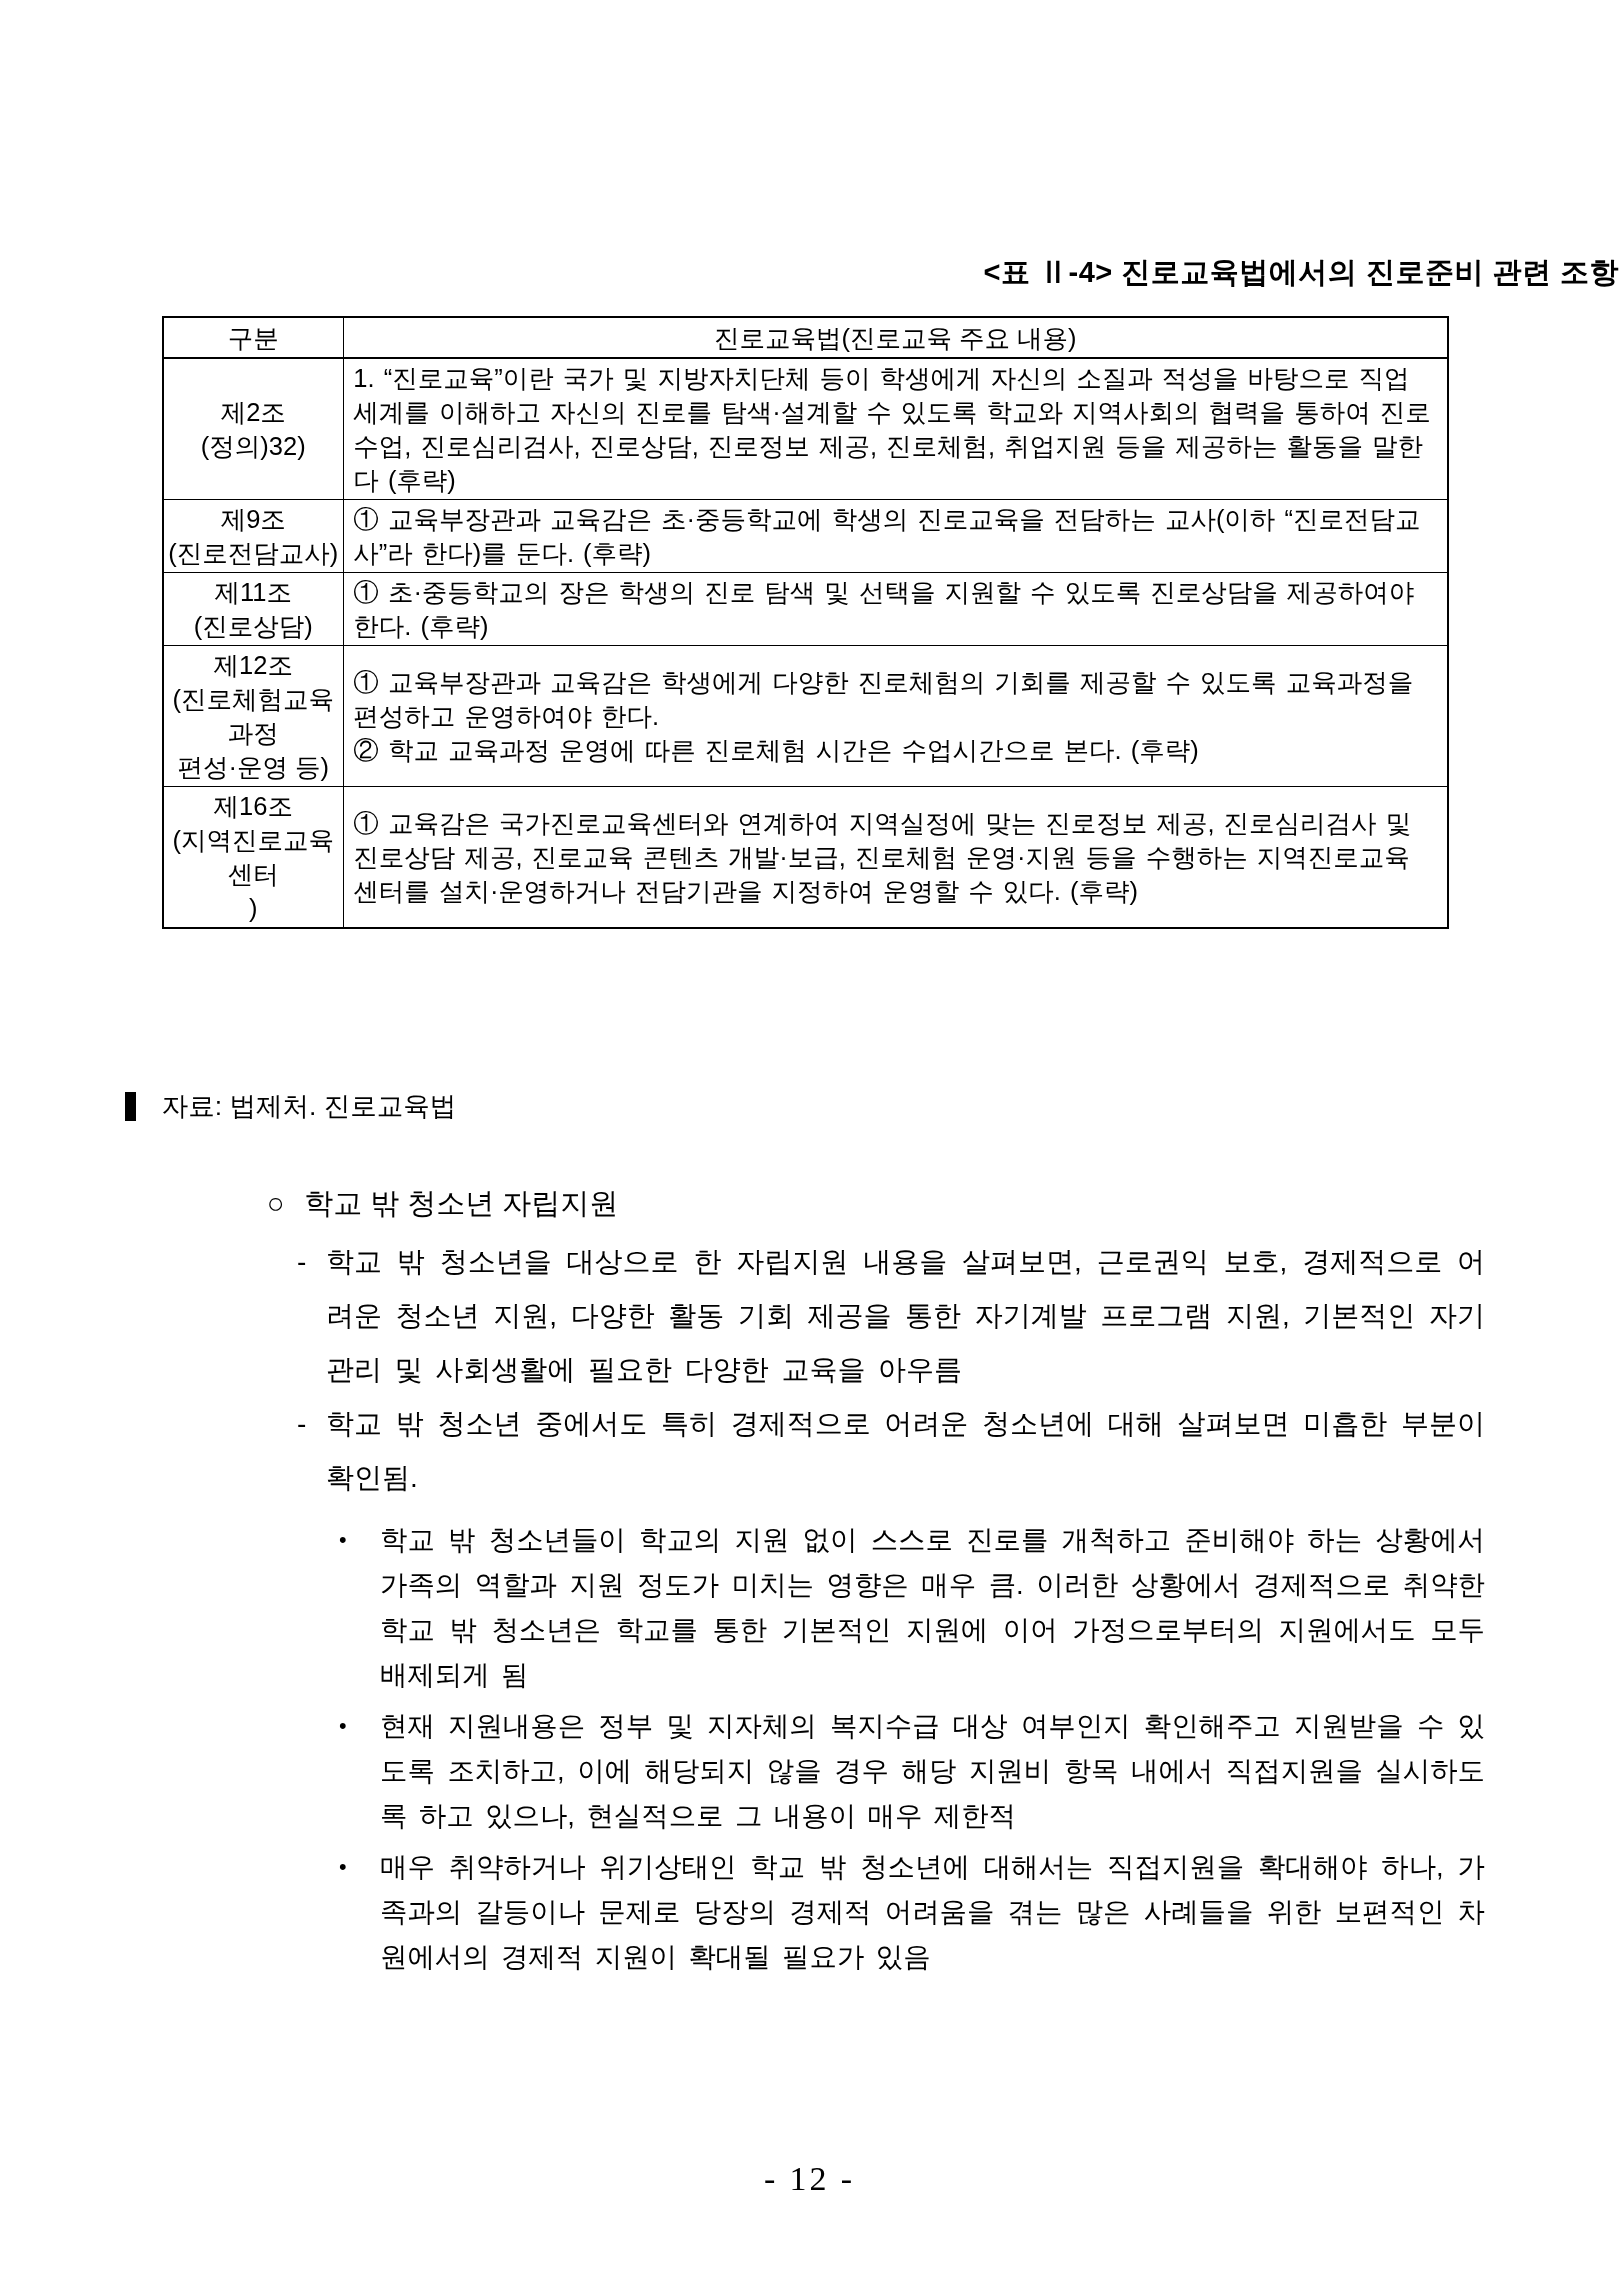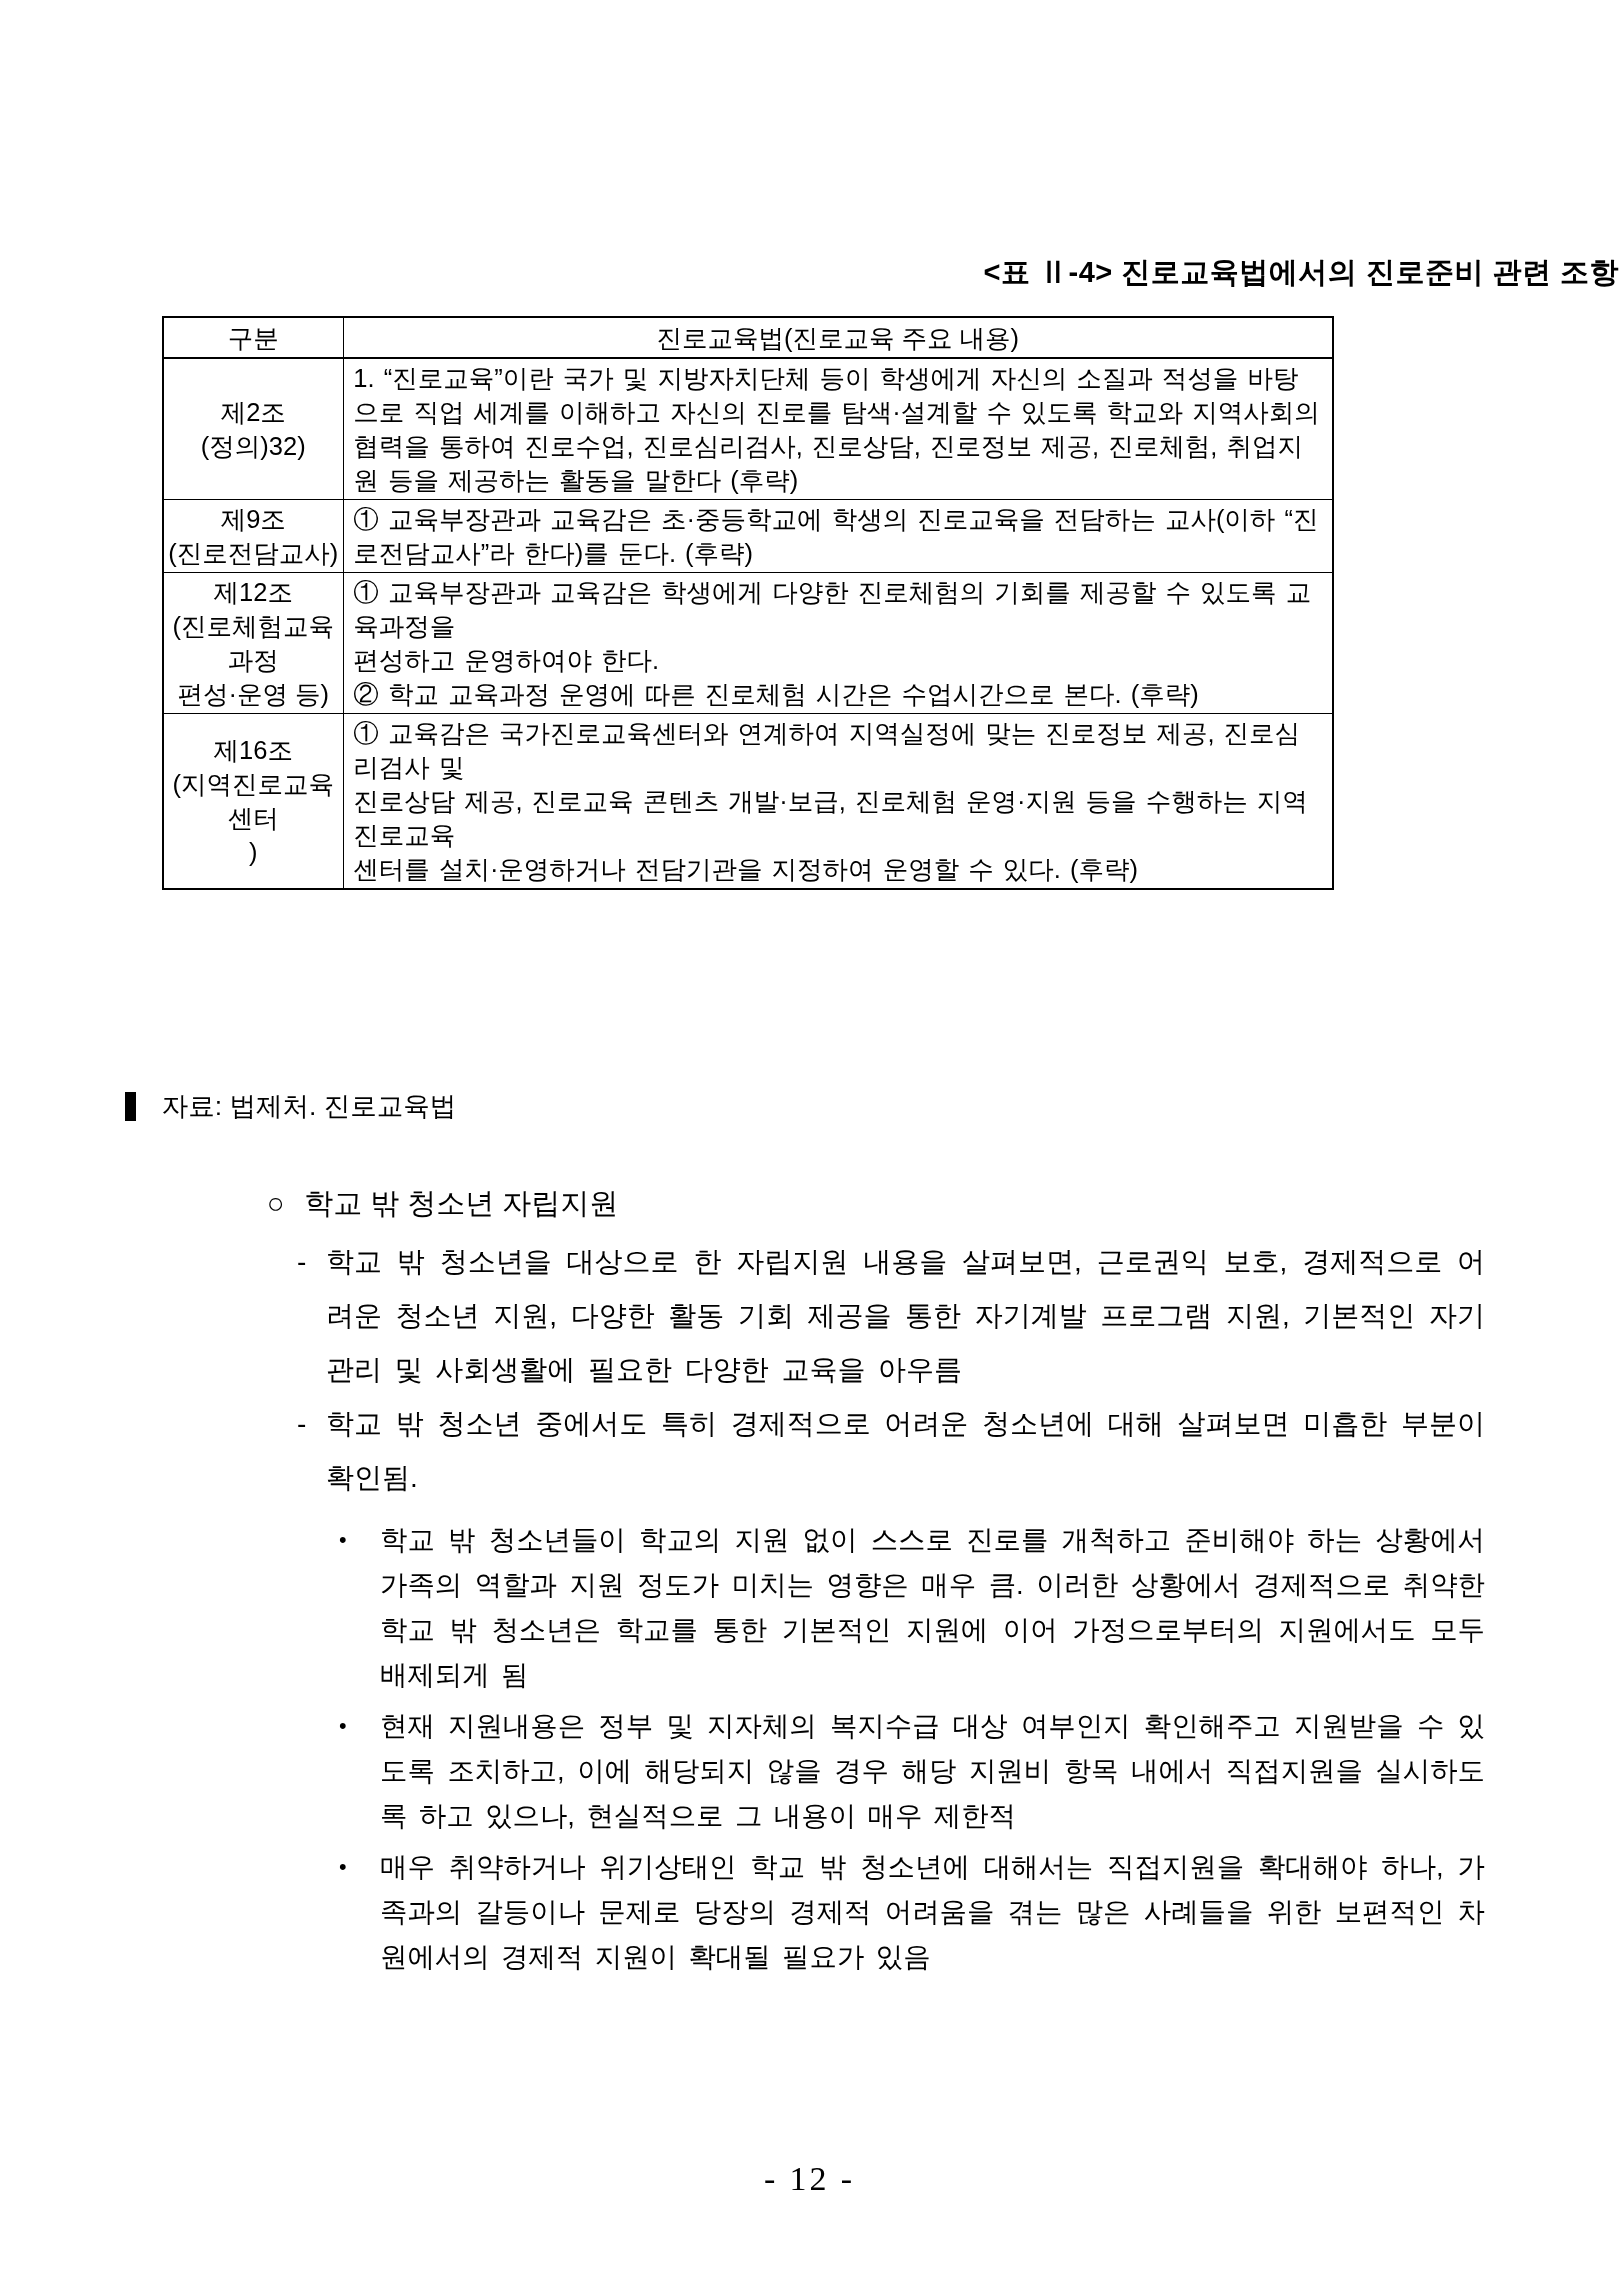--- a/index.html
+++ b/index.html
@@ -20,21 +20,21 @@
     text-align:right;
     font-size:29px;
     font-weight:700;
     letter-spacing:0.5px;
   }
 
   
   .law-table {
     position:absolute;
     left:162px; top:316px;
-    width:1172px;
+    width:1287px;
     border-collapse:collapse;
     table-layout:fixed;
     border:2px solid #000;
   }
   .law-table th, .law-table td {
     border:1px solid #000;
     font-size:25.5px;
     line-height:34px;
     font-weight:400;
     vertical-align:middle;
@@ -146,20 +146,26 @@
     <tbody>
       <tr>
         <td class="clause">제2조
 (정의)32)</td>
         <td class="content">1. “진로교육”이란 국가 및 지방자치단체 등이 학생에게 자신의 소질과 적성을 바탕으로 직업 세계를 이해하고 자신의 진로를 탐색·설계할 수 있도록 학교와 지역사회의 협력을 통하여 진로수업, 진로심리검사, 진로상담, 진로정보 제공, 진로체험, 취업지원 등을 제공하는 활동을 말한다 (후략)</td>
       </tr>
       <tr>
         <td class="clause">제9조
 (진로전담교사)</td>
         <td class="content">① 교육부장관과 교육감은 초·중등학교에 학생의 진로교육을 전담하는 교사(이하 “진로전담교사”라 한다)를 둔다. (후략)</td>
+      </tr>
+      <tr>
+        <td class="clause">제11조
+(진로상담)</td>
+        <td class="content">① 초·중등학교의 장은 학생의 진로 탐색 및 선택을 지원할 수 있도록 진로상담을 제공하여야
+한다. (후략)</td>
       </tr>
       <tr>
         <td class="clause">제12조
 (진로체험교육과정
 편성·운영 등)</td>
         <td class="content">① 교육부장관과 교육감은 학생에게 다양한 진로체험의 기회를 제공할 수 있도록 교육과정을
 편성하고 운영하여야 한다.
 ② 학교 교육과정 운영에 따른 진로체험 시간은 수업시간으로 본다. (후략)</td>
       </tr>
       <tr>

